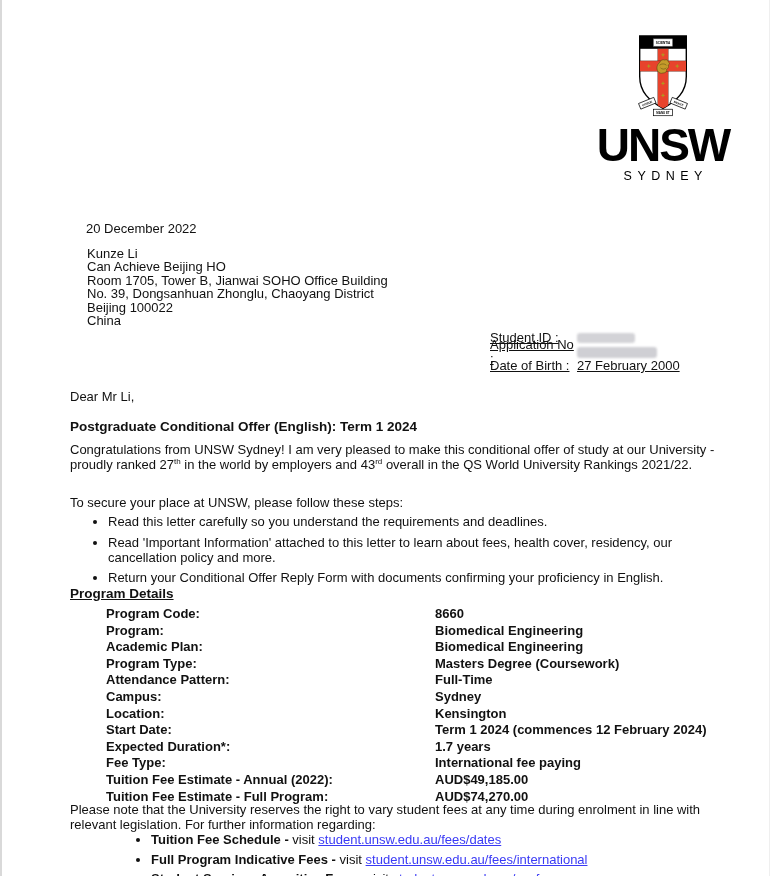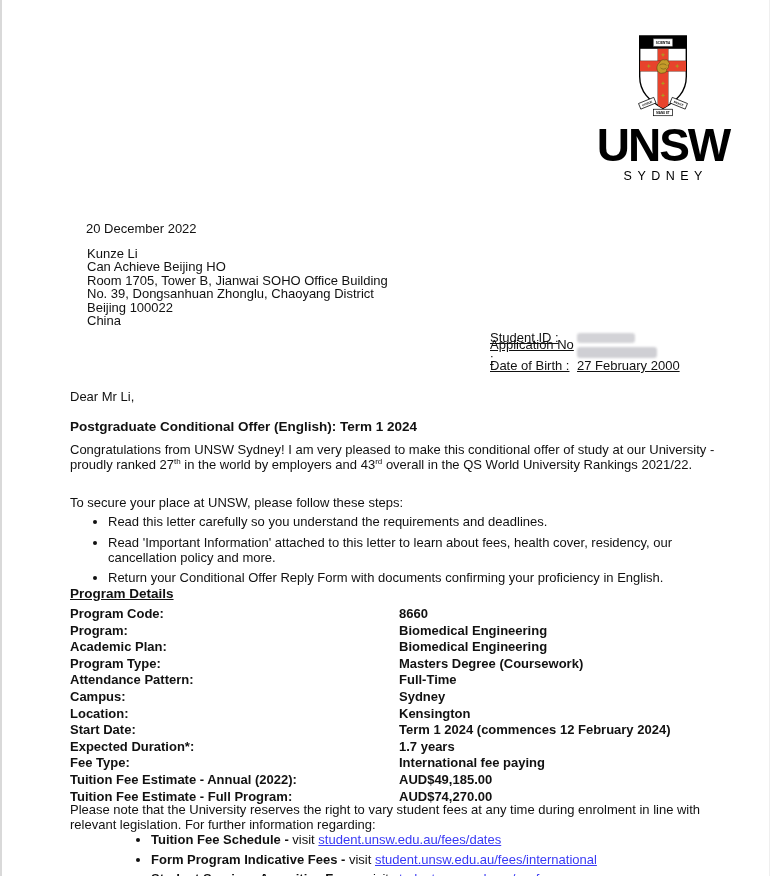--- a/index.html
+++ b/index.html
@@ -70,21 +70,21 @@
     padding-left: 18px;
   }
   ul.steps li { margin-bottom: 5.5px; line-height: 15px; }
   .program-heading {
     position: absolute; top: 587px; left: 68px;
     font-weight: bold; font-size: 13.5px;
     text-decoration: underline;
   }
   .program-table { position: absolute; top: 606px; left: 68px; width: 650px; }
   .program-table .trow { display: flex; height: 16.6px; align-items: center; font-weight: bold; }
-  .program-table .tlabel { width: 297px; flex: 0 0 297px; }
+  .program-table .tlabel { width: 297px; flex: 0 0 297px; margin-left: 36px; }
   .program-table .tvalue { flex: 1; margin-left: 32px; }
   .fees-note { position: absolute; top: 803px; left: 68px; width: 650px; }
   ul.fee-links {
     position: absolute; top: 832px; left: 105px; width: 600px;
     list-style: disc outside;
     padding-left: 16px;
   }
   ul.fee-links li { margin-bottom: 4.5px; line-height: 15px; margin-left: 28px; }
   ul.fee-links .blabel { font-weight: bold; }
   a.doclink {
@@ -239,21 +239,21 @@
 
   <div class="fees-note">Please note that the University reserves the right to vary student fees at any time during enrolment in line with relevant legislation. For further information regarding:</div>
 
   <ul class="fee-links">
     <li>
       <span class="blabel">Tuition Fee Schedule -</span>
       <span>visit</span>
       <a class="doclink">student.unsw.edu.au/fees/dates</a>
     </li>
     <li>
-      <span class="blabel">Form Program Indicative Fees -</span>
+      <span class="blabel">Full Program Indicative Fees -</span>
       <span>visit</span>
       <a class="doclink">student.unsw.edu.au/fees/international</a>
     </li>
     <li>
       <span class="blabel">Student Services Amenities Fees -</span>
       <span>visit</span>
       <a class="doclink">student.unsw.edu.au/ssaf</a>
     </li>
   </ul>
 

